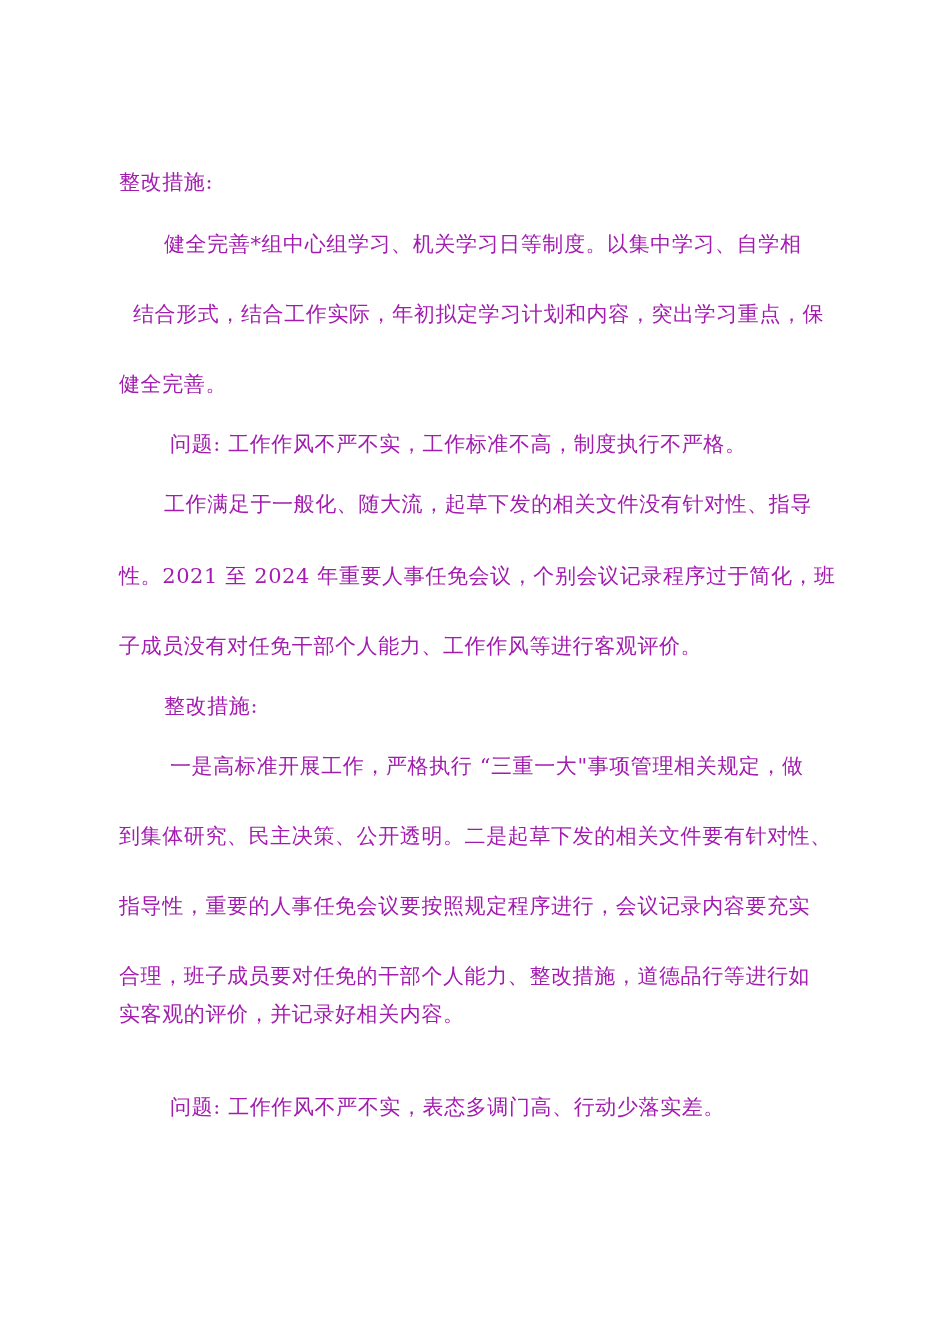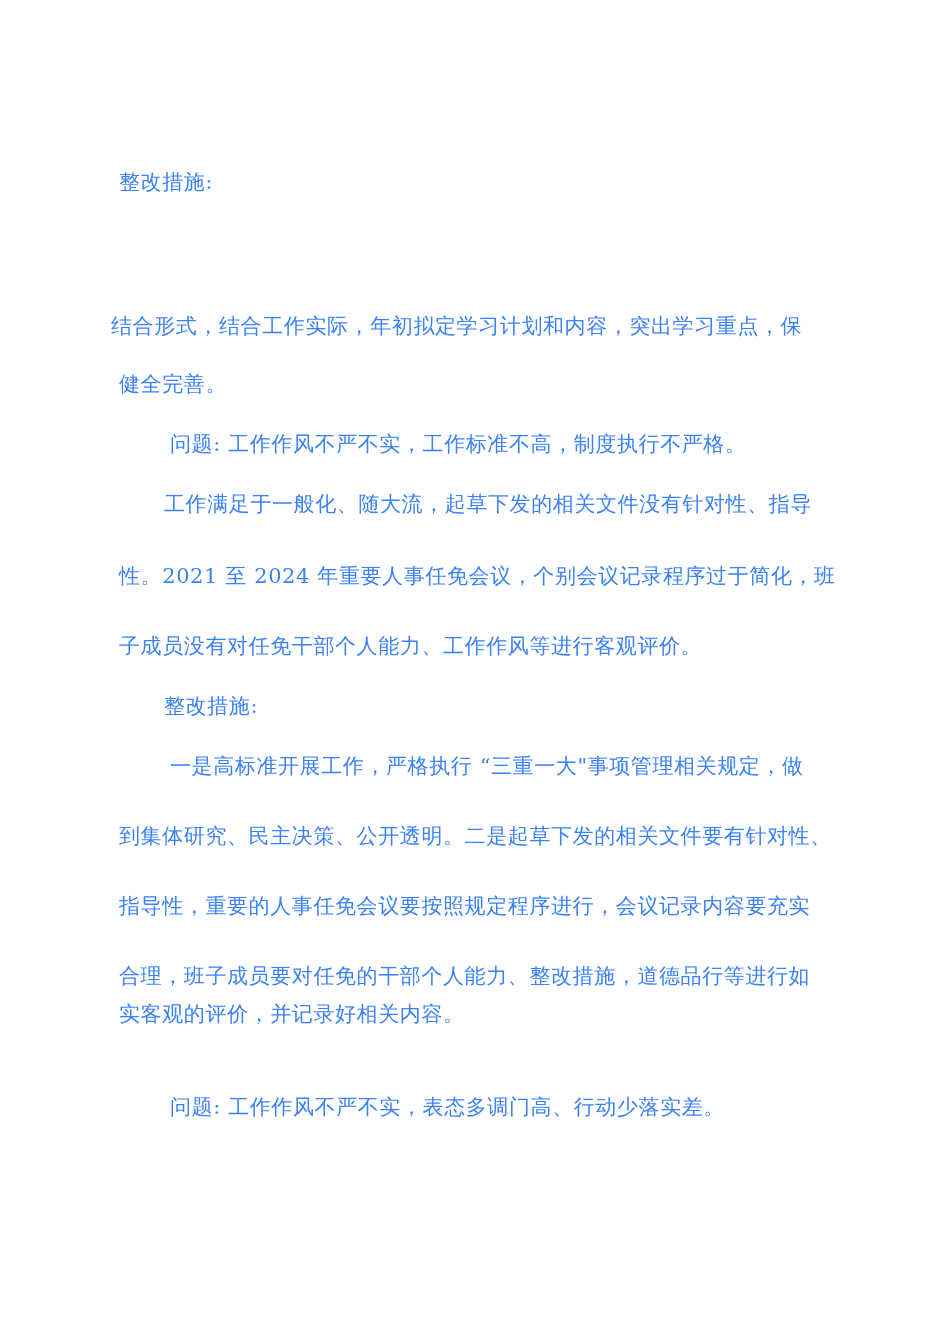--- a/index.html
+++ b/index.html
@@ -4,30 +4,31 @@
   <style>
     html, body { margin: 0; padding: 0; background: #ffffff; }
     body { width: 950px; height: 1344px; position: relative; overflow: hidden; }
     .page { position: absolute; left: 0; top: 0; width: 950px; height: 1344px; background: #ffffff; }
     .line {
       position: absolute;
       white-space: nowrap;
       font-family: "DejaVu Serif", "Liberation Serif", serif;
       font-size: 21px;
       line-height: 28px;
-      color: #3b82f6;
+      color: #a21caf;
       letter-spacing: 0.6px;
     }
   </style>
 </head>
 <body>
 
 <div class="page">
   <div class="line" style="left:119px; top:168px;">整改措施:</div>
-  <div class="line" style="left:111px; top:300px;margin-top:12px;">结合形式，结合工作实际，年初拟定学习计划和内容，突出学习重点，保</div>
+  <div class="line" style="left:164px; top:230px;">健全完善*组中心组学习、机关学习日等制度。以集中学习、自学相</div>
+  <div class="line" style="left:133px; top:300px;">结合形式，结合工作实际，年初拟定学习计划和内容，突出学习重点，保</div>
   <div class="line" style="left:119px; top:370px;">健全完善。</div>
   <div class="line" style="left:170px; top:430px;text-align:right;">问题: 工作作风不严不实，工作标准不高，制度执行不严格。</div>
   <div class="line" style="left:164px; top:490px;">工作满足于一般化、随大流，起草下发的相关文件没有针对性、指导</div>
   <div class="line" style="left:119px; top:562px;">性。2021 至 2024 年重要人事任免会议，个别会议记录程序过于简化，班</div>
   <div class="line" style="left:119px; top:632px;text-align:center;">子成员没有对任免干部个人能力、工作作风等进行客观评价。</div>
   <div class="line" style="left:164px; top:692px;">整改措施:</div>
   <div class="line" style="left:170px; top:752px;">一是高标准开展工作，严格执行 “三重一大"事项管理相关规定，做</div>
   <div class="line" style="left:119px; top:822px;">到集体研究、民主决策、公开透明。二是起草下发的相关文件要有针对性、</div>
   <div class="line" style="left:119px; top:892px;font-family:Liberation Serif, serif;">指导性，重要的人事任免会议要按照规定程序进行，会议记录内容要充实</div>
   <div class="line" style="left:119px; top:962px;">合理，班子成员要对任免的干部个人能力、整改措施，道德品行等进行如</div>

